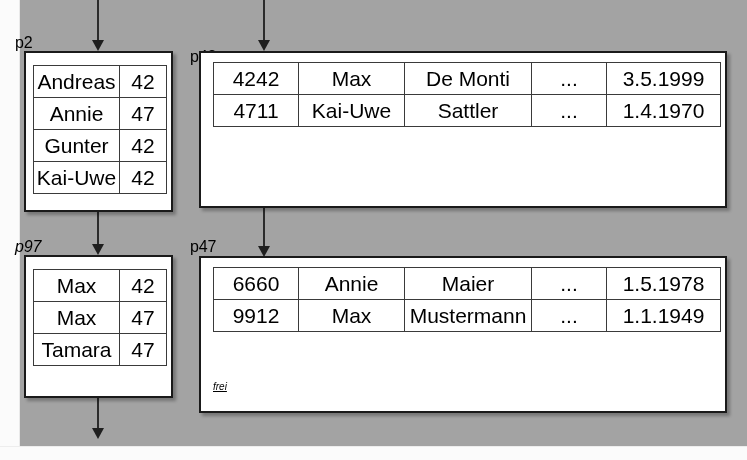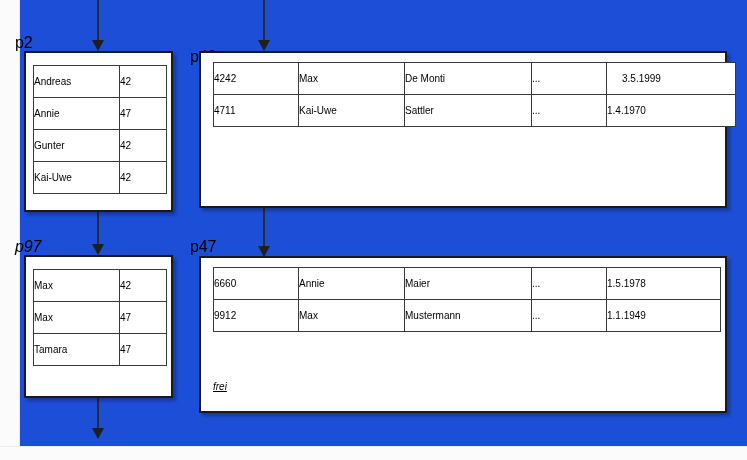--- a/index.html
+++ b/index.html
@@ -4,21 +4,21 @@
 <style>
   html, body {
     margin: 0;
     padding: 0;
     background: #ffffff;
   }
   #canvas {
     position: relative;
     width: 747px;
     height: 460px;
-    background: #1d4ed8;
+    background: #a3a3a3;
     font-family: "Liberation Sans", sans-serif;
     overflow: hidden;
   }
   
   .edge-left {
     position: absolute;
     left: 0; top: 0;
     width: 19px; height: 460px;
     background: #fbfbfb;
     border-right: 1px solid #e9e9e9;
@@ -50,22 +50,23 @@
 
   
   .rec-table {
     position: absolute;
     border-collapse: collapse;
     background: #ffffff;
     table-layout: fixed;
   }
   .rec-table td {
     border: 1px solid #3a3a3a;
+    text-align: center;
     vertical-align: middle;
-    font-size: 10px;
+    font-size: 21px;
     color: #000000;
     padding: 0;
     height: 31px;
     white-space: nowrap;
   }
 
   
   .frei {
     position: absolute;
     font-style: italic;
@@ -136,21 +137,21 @@
 
   <div class="page-label" style="left:190px; top:49px;">p42</div>
   <div class="page-box" style="left:199px; top:51px; width:528px; height:157px;"></div>
   <table class="rec-table" style="left:213px; top:62px; width:502px;">
     <tbody>
       <tr>
         <td style="width:84px;">4242</td>
         <td style="width:105px;">Max</td>
         <td style="width:126px;margin-top:39px;">De Monti</td>
         <td style="width:74px;">...</td>
-        <td style="width:113px;padding-left:15px;">3.5.1999</td>
+        <td style="width:113px;">3.5.1999</td>
       </tr>
       <tr>
         <td>4711</td>
         <td>Kai-Uwe</td>
         <td>Sattler</td>
         <td>...</td>
         <td>1.4.1970</td>
       </tr>
     </tbody>
   </table>

